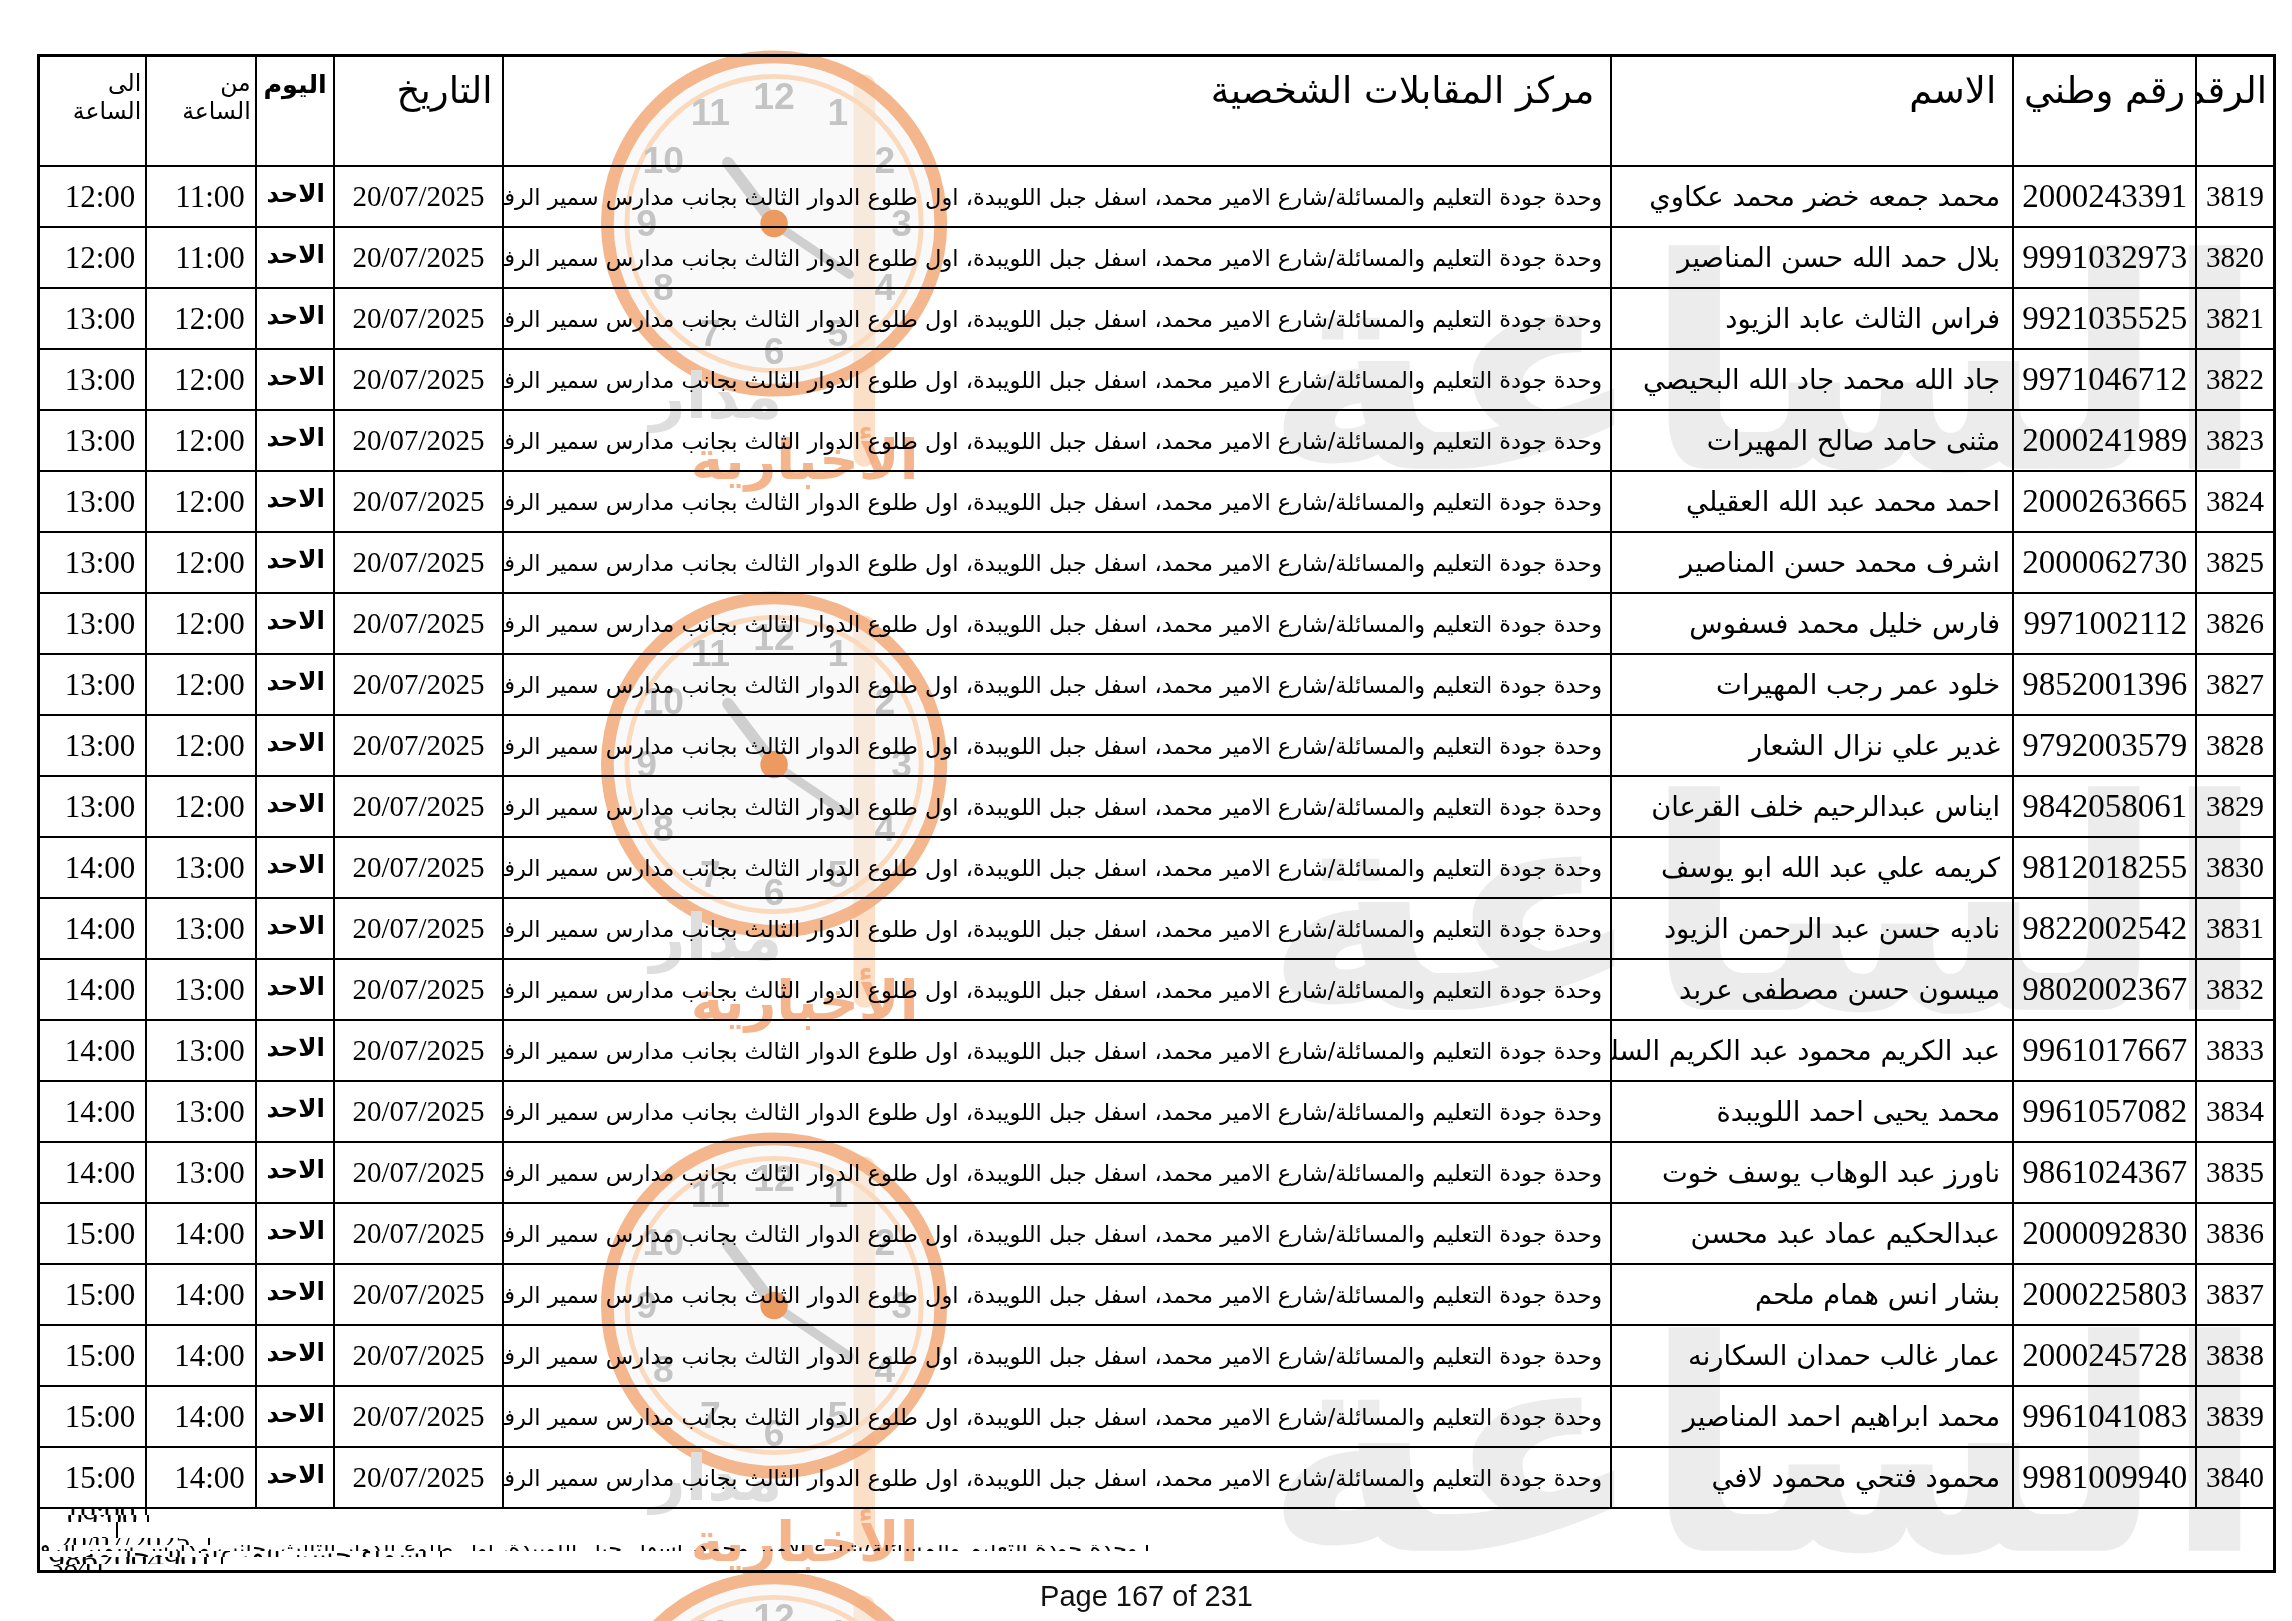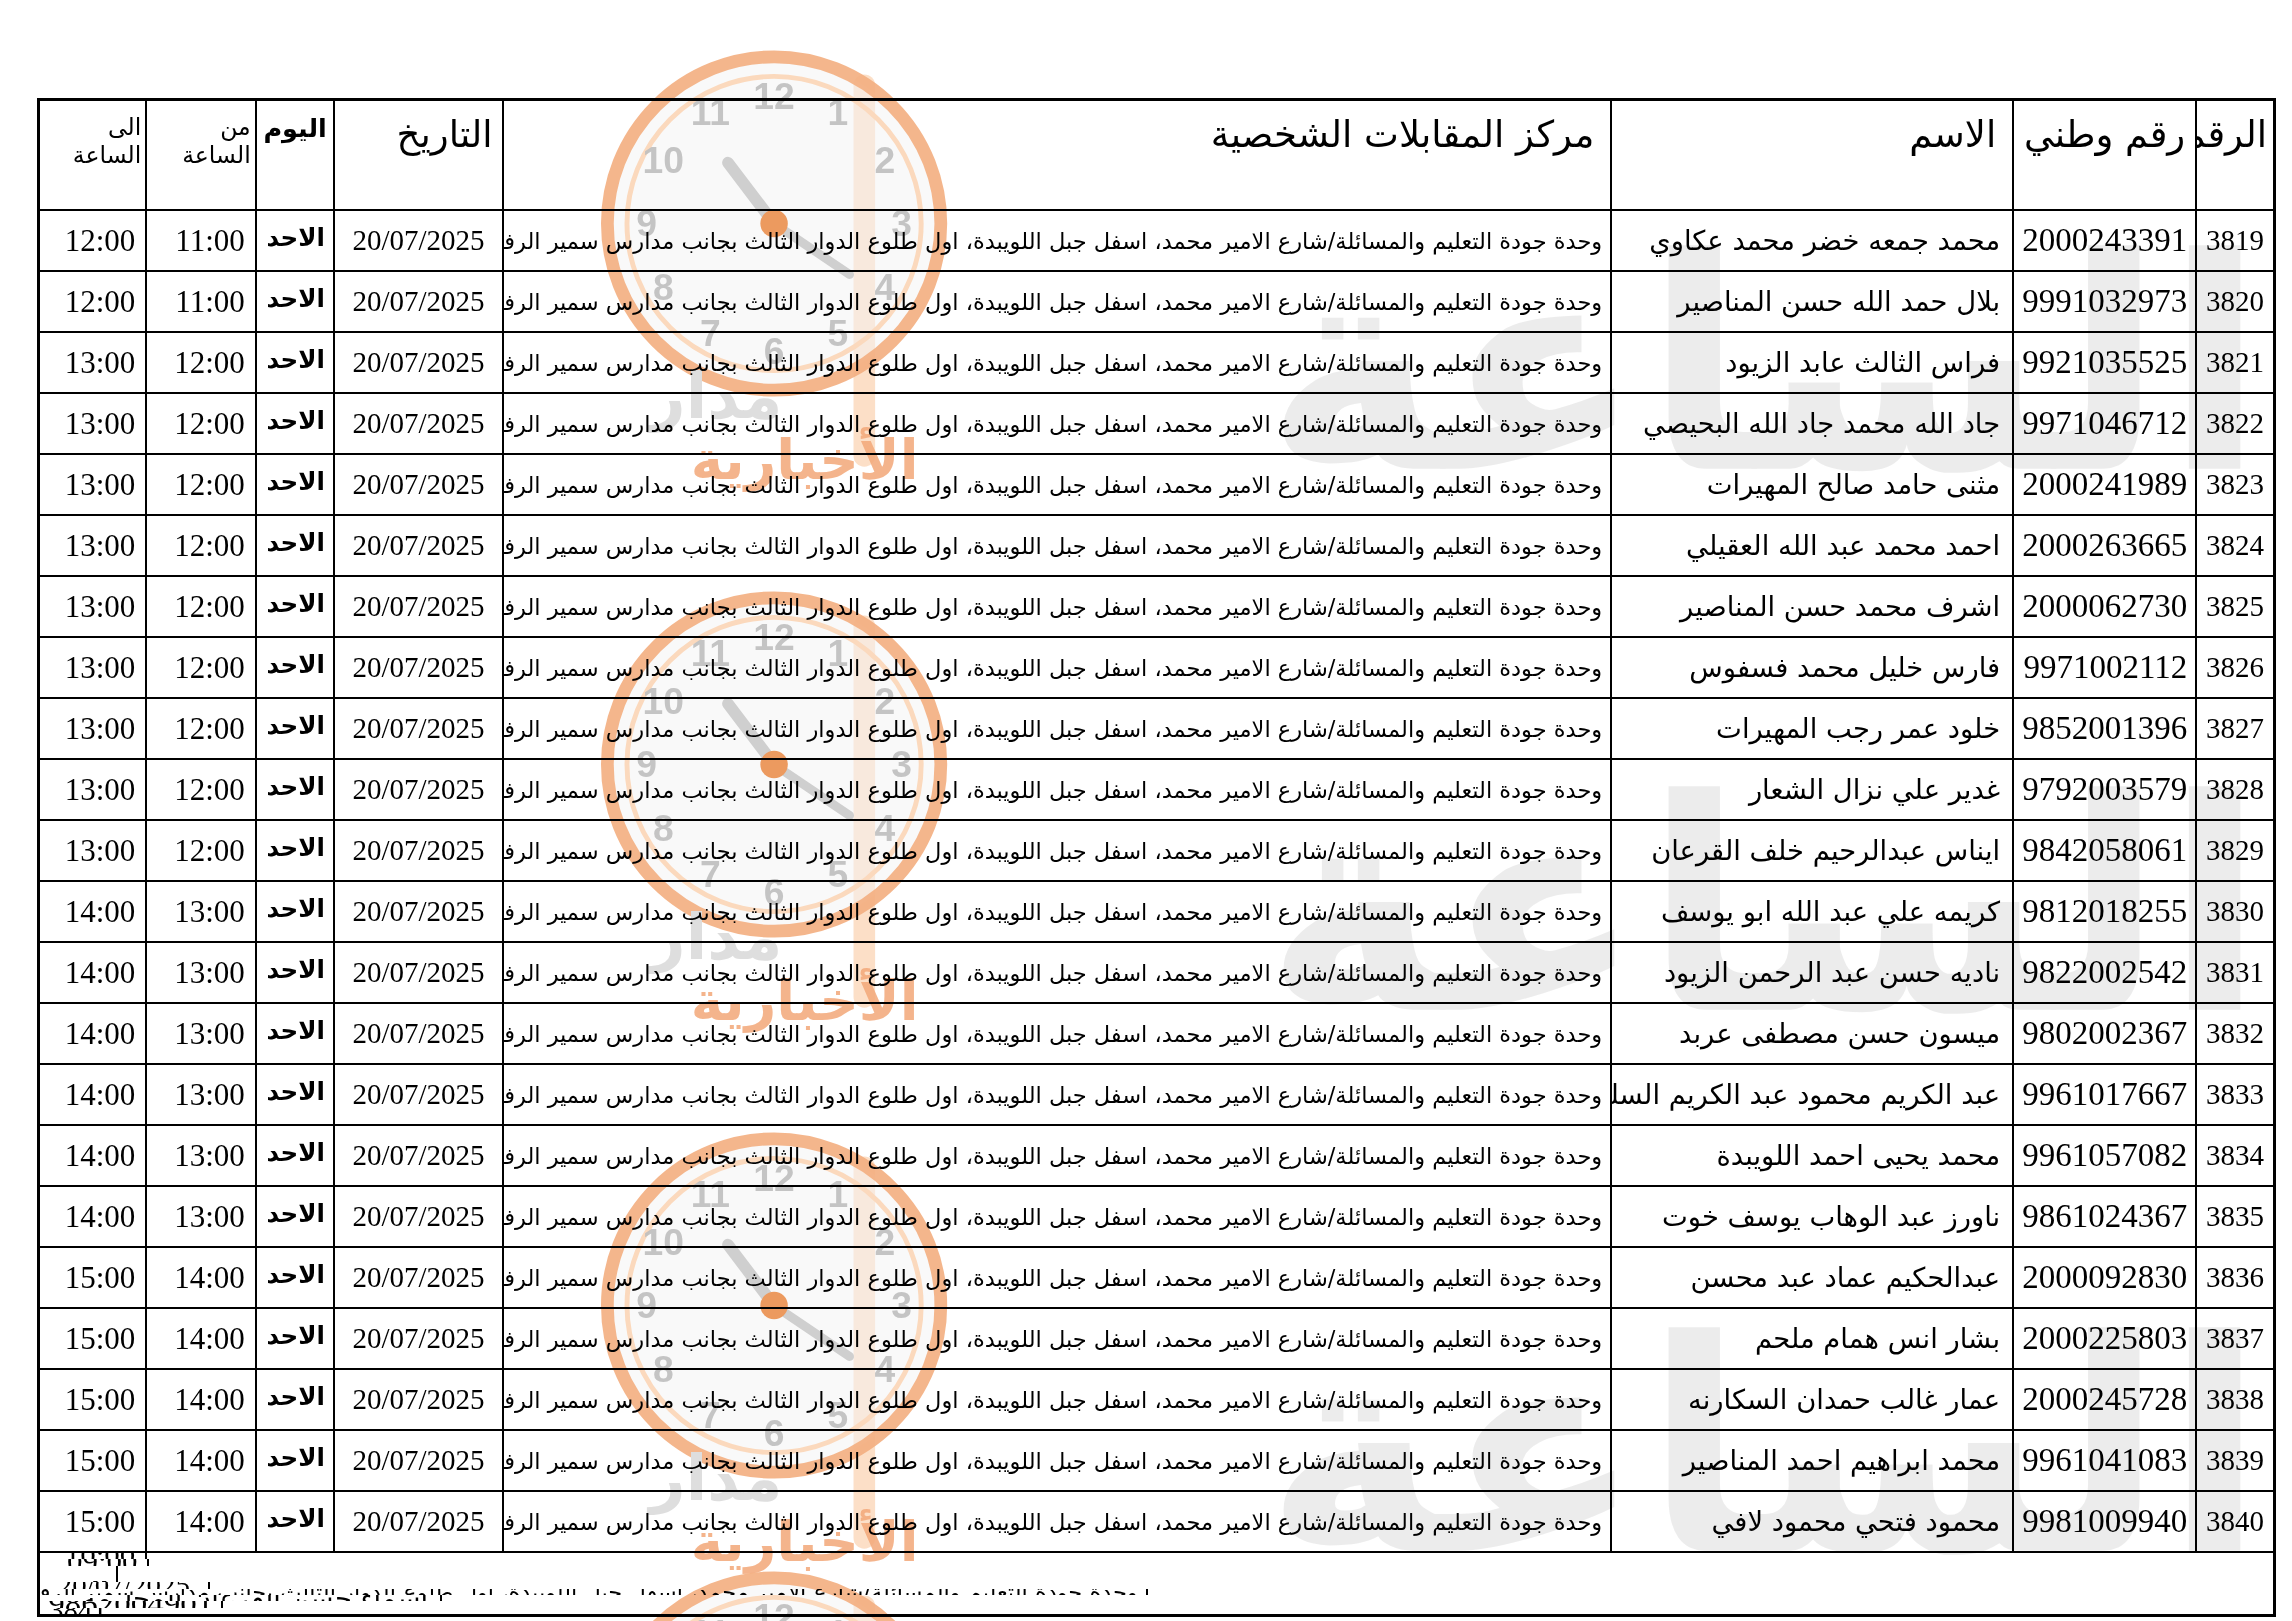--- a/index.html
+++ b/index.html
@@ -8,21 +8,21 @@
     position:relative; width:2293px; height:1621px;
     background:#ffffff; overflow:hidden;
     font-family:"Liberation Serif","DejaVu Sans",serif;
   }
   
   .wm-layer { position:absolute; inset:0; z-index:0; pointer-events:none; }
   .wm { position:absolute; left:524px; width:814px; height:559px; overflow:visible; }
   
   .tbl {
     position:absolute; left:37px; top:54px; width:2239px; z-index:1;
-    border:3.9px solid #000; background:transparent;margin-top:44px;
+    border:3.9px solid #000; background:transparent;
   }
   .tr { display:flex; width:100%; height:61px; border-bottom:2.9px solid #000; }
   .tr.head { height:110px; }
   [data-name="table-body"] .tr:last-child { border-bottom:none;flex-direction:column; }
   .td, .th {
     height:100%; display:flex; align-items:center; overflow:hidden;
     border-right:2.9px solid #000; color:#000;
   }
   .td:last-child, .th:last-child { border-right:none; }
   
@@ -355,14 +355,15 @@
     <div class="td c-day ar" data-name="cell-day">الاحد</div>
     <div class="td c-date num" data-name="cell-date">20/07/2025</div>
     <div class="td c-center ar" data-name="cell-center">وحدة جودة التعليم والمسائلة/شارع الامير محمد، اسفل جبل اللويبدة، اول طلوع الدوار الثالث بجانب مدارس سمير الرفاعي</div>
     <div class="td c-name ar" data-name="cell-name">اسماء حسن القرعان المحارمه</div>
     <div class="td c-nid num" data-name="cell-national-id">9862004901</div>
     <div class="td c-no num" data-name="cell-number">3841</div>
   </div>
       </div>
   </div>
 
+  <div class="footer" data-name="page-footer">Page 167 of 231</div>
 </div>
 
 
 </body></html>

